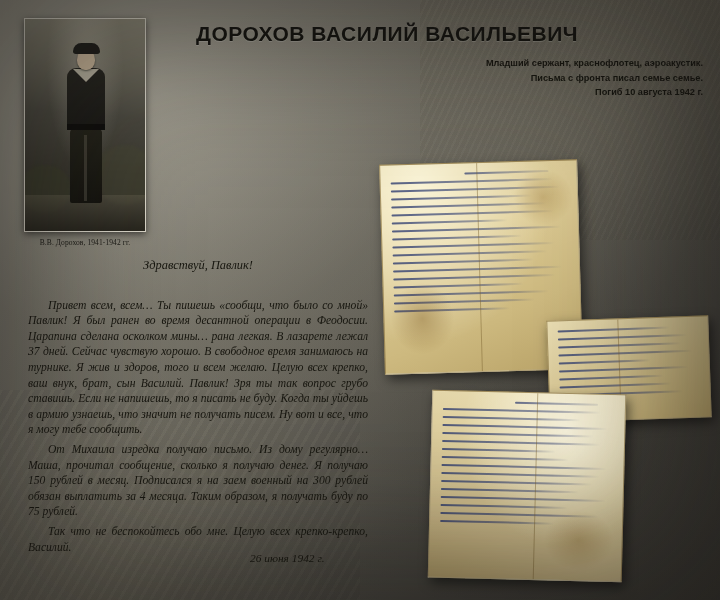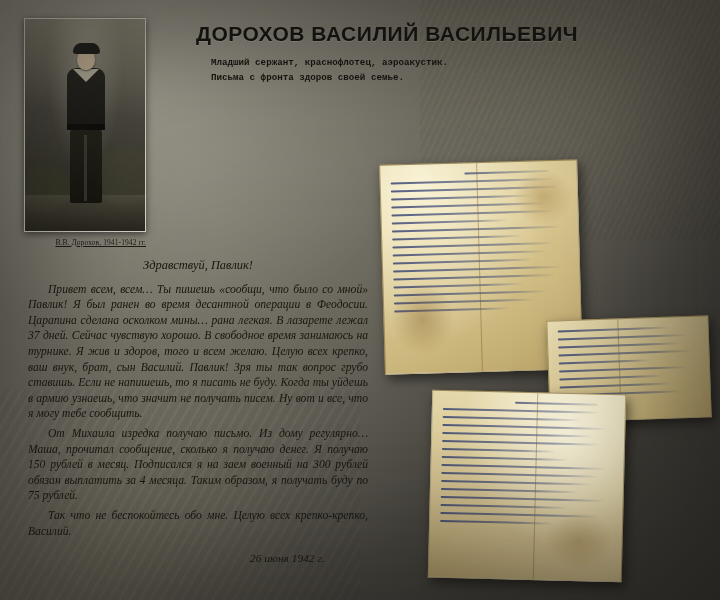--- a/index.html
+++ b/index.html
@@ -141,26 +141,25 @@
   }
   .fig-bush2 {
     position: absolute;
     right: -10px; bottom: 26px; width: 60px; height: 60px;
     border-radius: 50%;
     background: rgba(70,70,50,0.45);
     filter: blur(1.5px);
   }
   .portrait-caption {
     margin-top: 6px;
-    text-align: right;
+    text-align: center;
     font-size: 7.5px;
     color: #1c1b17;
     font-family: "Liberation Serif", serif;
     letter-spacing: 0.1px;
-    text-decoration: underline;
   }
 
   
   .title {
     position: absolute;
     left: 196px;
     top: 22px;
     font-family: "Liberation Sans", sans-serif;
     font-weight: bold;
     font-size: 21px;
@@ -170,41 +169,42 @@
     white-space: nowrap;
   }
   .bio {
     position: absolute;
     left: 211px;
     top: 56px;
     width: 492px;
     color: #16150f;
     font-size: 9.2px;
     line-height: 14.6px;
-    font-family: Liberation Mono, monospace;
+    font-family: Liberation Sans, sans-serif;
     font-weight: bold;
+    text-align: right;
   }
   .bio p { margin: 0; }
 
   
   .transcript {
     position: absolute;
     left: 28px;
     top: 258px;
     width: 340px;
     color: #17160f;
     font-family: "Liberation Serif", serif;
     font-size: 11.6px;
     line-height: 15.6px;
     font-style: italic;
   }
   .transcript .greeting {
     text-align: center;
     font-style: italic;
-    margin-bottom: 8px;
+    margin-bottom: 24px;
     font-size: 12.4px;
   }
   .transcript p {
     margin: 0 0 0 0;
     text-align: justify;
     text-indent: 20px;
   }
   .transcript p + p { margin-top: 4px; }
 
   
@@ -308,21 +308,22 @@
         <div class="fig-cap"></div>
       </div>
     </div>
     <div class="portrait-caption">В.В. Дорохов, 1941-1942 гг.</div>
   </div>
 
   <div class="title">ДОРОХОВ ВАСИЛИЙ ВАСИЛЬЕВИЧ</div>
 
   <div class="bio">
     <p>Младший сержант, краснофлотец, аэроакустик.</p>
-    <p>Письма с фронта здоров своей семье.</p>
+    <p>Письма с фронта писал семье семье.</p>
+    <p>Погиб 10 августа 1942 г.</p>
   </div>
 
   <div class="transcript">
     <div class="greeting">Здравствуй, Павлик!</div>
     <p>Привет всем, всем… Ты пишешь «сообщи, что было со мной» Павлик! Я был ранен во время десантной операции в Феодосии. Царапина сделана осколком мины… рана легкая. В лазарете лежал 37 дней. Сейчас чувствую хорошо. В свободное время занимаюсь на турнике. Я жив и здоров, того и всем желаю. Целую всех крепко, ваш внук, брат, сын Василий. Павлик! Зря ты так вопрос грубо ставишь. Если не напишешь, то я писать не буду. Когда ты уйдешь в армию узнаешь, что значит не получать писем. Ну вот и все, что я могу тебе сообщить.</p>
     <p>От Михаила изредка получаю письмо. Из дому регулярно… Маша, прочитал сообщение, сколько я получаю денег. Я получаю 150 рублей в месяц. Подписался я на заем военный на 300 рублей обязан выплатить за 4 месяца. Таким образом, я получать буду по 75 рублей.</p>
     <p>Так что не беспокойтесь обо мне. Целую всех крепко-крепко, Василий.</p>
   </div>
 
   <div class="letter-date">26 июня 1942 г.</div>

